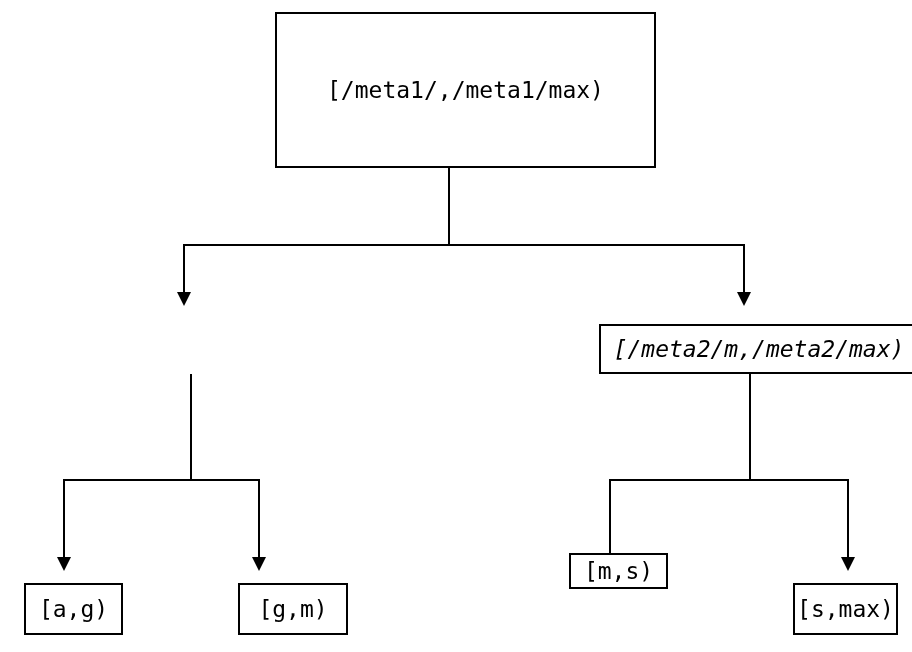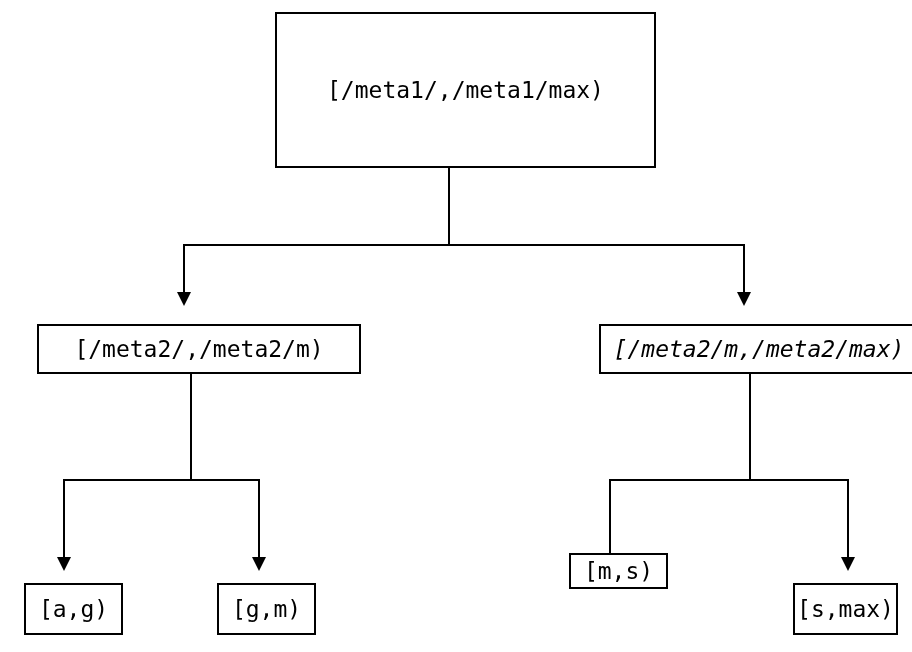--- a/index.html
+++ b/index.html
@@ -83,33 +83,30 @@
       <line x1="848" y1="480" x2="848" y2="557" stroke="#000000" stroke-width="2"></line>
       <polygon points="603,557 617,557 610,571" fill="#000000"></polygon>
       <polygon points="841,557 855,557 848,571" fill="#000000"></polygon>
     </g>
   </svg>
 
   <div class="node level-root" id="node-root" style="left: 259px; top: 12px; width: 381px; height: 156px; border-color: rgb(0, 0, 0); border-width: 2px;">
     <span class="node-label">[/meta1/,/meta1/max)</span>
   </div>
 
-  <div class="node level-mid" id="node-mid-left" style="left: 21px; top: 324px; width: 324px; height: 50px; border-color: rgb(0, 0, 0); border-width: 2px;">
-    <span class="node-label">[/meta2/,/meta2/m)</span>
-  </div>
 
   <div class="node level-mid" id="node-mid-right" style="left: 583px; top: 324px; width: 320px; height: 50px; border-color: rgb(0, 0, 0); border-width: 2px; font-style: italic;">
     <span class="node-label">[/meta2/m,/meta2/max)</span>
   </div>
 
   <div class="node level-leaf" id="node-leaf-a-g" style="left: 8px; top: 583px; width: 99px; height: 52px; border-color: rgb(0, 0, 0); border-width: 2px;">
     <span class="node-label">[a,g)</span>
   </div>
 
-  <div class="node level-leaf" id="node-leaf-g-m" style="left: 201px; top: 583px; width: 99px; height: 52px; border-color: rgb(0, 0, 0); border-width: 2px;">
+  <div class="node level-leaf" id="node-leaf-g-m" style="left: 222px; top: 583px; width: 110px; height: 52px; border-color: rgb(0, 0, 0); border-width: 2px;">
     <span class="node-label">[g,m)</span>
   </div>
 
   <div class="node level-leaf" id="node-leaf-m-s" style="left: 553px; top: 553px; width: 99px; height: 36px; border-color: rgb(0, 0, 0); border-width: 2px;">
     <span class="node-label">[m,s)</span>
   </div>
 
   <div class="node level-leaf" id="node-leaf-s-max" style="left: 777px; top: 583px; width: 105px; height: 52px; border-color: rgb(0, 0, 0); border-width: 2px;">
     <span class="node-label">[s,max)</span>
   </div>

